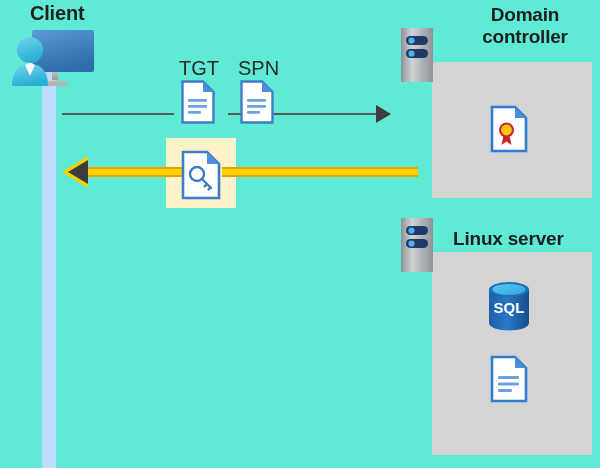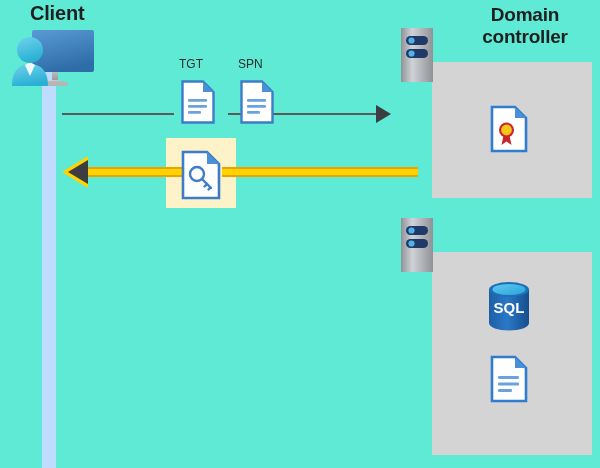--- a/index.html
+++ b/index.html
@@ -37,21 +37,21 @@
     left: 455px; top: 4px;
     font-size: 19px;
     width: 140px;
     text-align: center;
   }
   #linux-title {
     left: 453px; top: 228px;
     font-size: 19px;
   }
   .label-small {
-    font-size: 12px;
+    font-size: 20px;
     color: #2b2b2b;
     line-height: 1;
   }
   #tgt-label { left: 179px; top: 58px; }
   #spn-label { left: 238px; top: 58px; }
   #keytab-label {
     left: 444px; top: 420px;
     font-size: 19px;
     color: #2b2b2b;
   }
@@ -240,20 +240,21 @@
   </svg>
 
   <svg class="abs" id="cert-doc" viewBox="0 0 38 48">
     <path d="M2 2 H25 L36 13 V46 H2 Z" fill="#ffffff" stroke="#2f7cd0" stroke-width="2.6"></path>
     <path d="M25 2 L36 13 H25 Z" fill="#4a90d9"></path>
     <path d="M14.5 26 L11.5 40 L16.5 36.5 L21.5 40 L18.5 26 Z" fill="#c9242b"></path>
     <circle cx="16.5" cy="25" r="7.5" fill="#c9242b"></circle>
     <circle cx="16.5" cy="25" r="5.4" fill="#f5c518"></circle>
   </svg>
 
+  <div class="abs title" id="linux-title">Linux server</div>
 
   <svg class="abs server-icon" id="linux-server" viewBox="0 0 32 54">
     <rect x="0" y="0" width="32" height="54" fill="url(#srvGrad)"></rect>
     <rect x="5" y="8" width="22" height="9" rx="4.5" fill="#1f3a68"></rect>
     <circle cx="10.5" cy="12.5" r="3.1" fill="#4fb3e8"></circle>
     <rect x="5" y="21" width="22" height="9" rx="4.5" fill="#1f3a68"></rect>
     <circle cx="10.5" cy="25.5" r="3.1" fill="#4fb3e8"></circle>
   </svg>
 
   <svg class="abs" id="sql-icon" viewBox="0 0 46 52">

